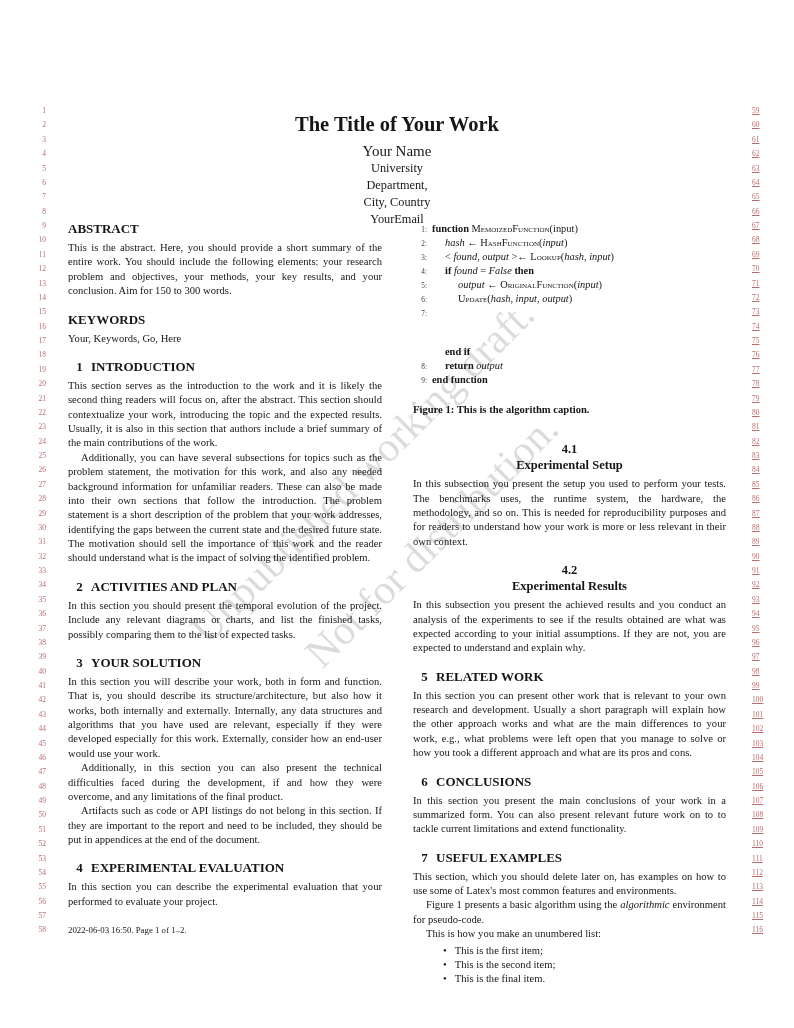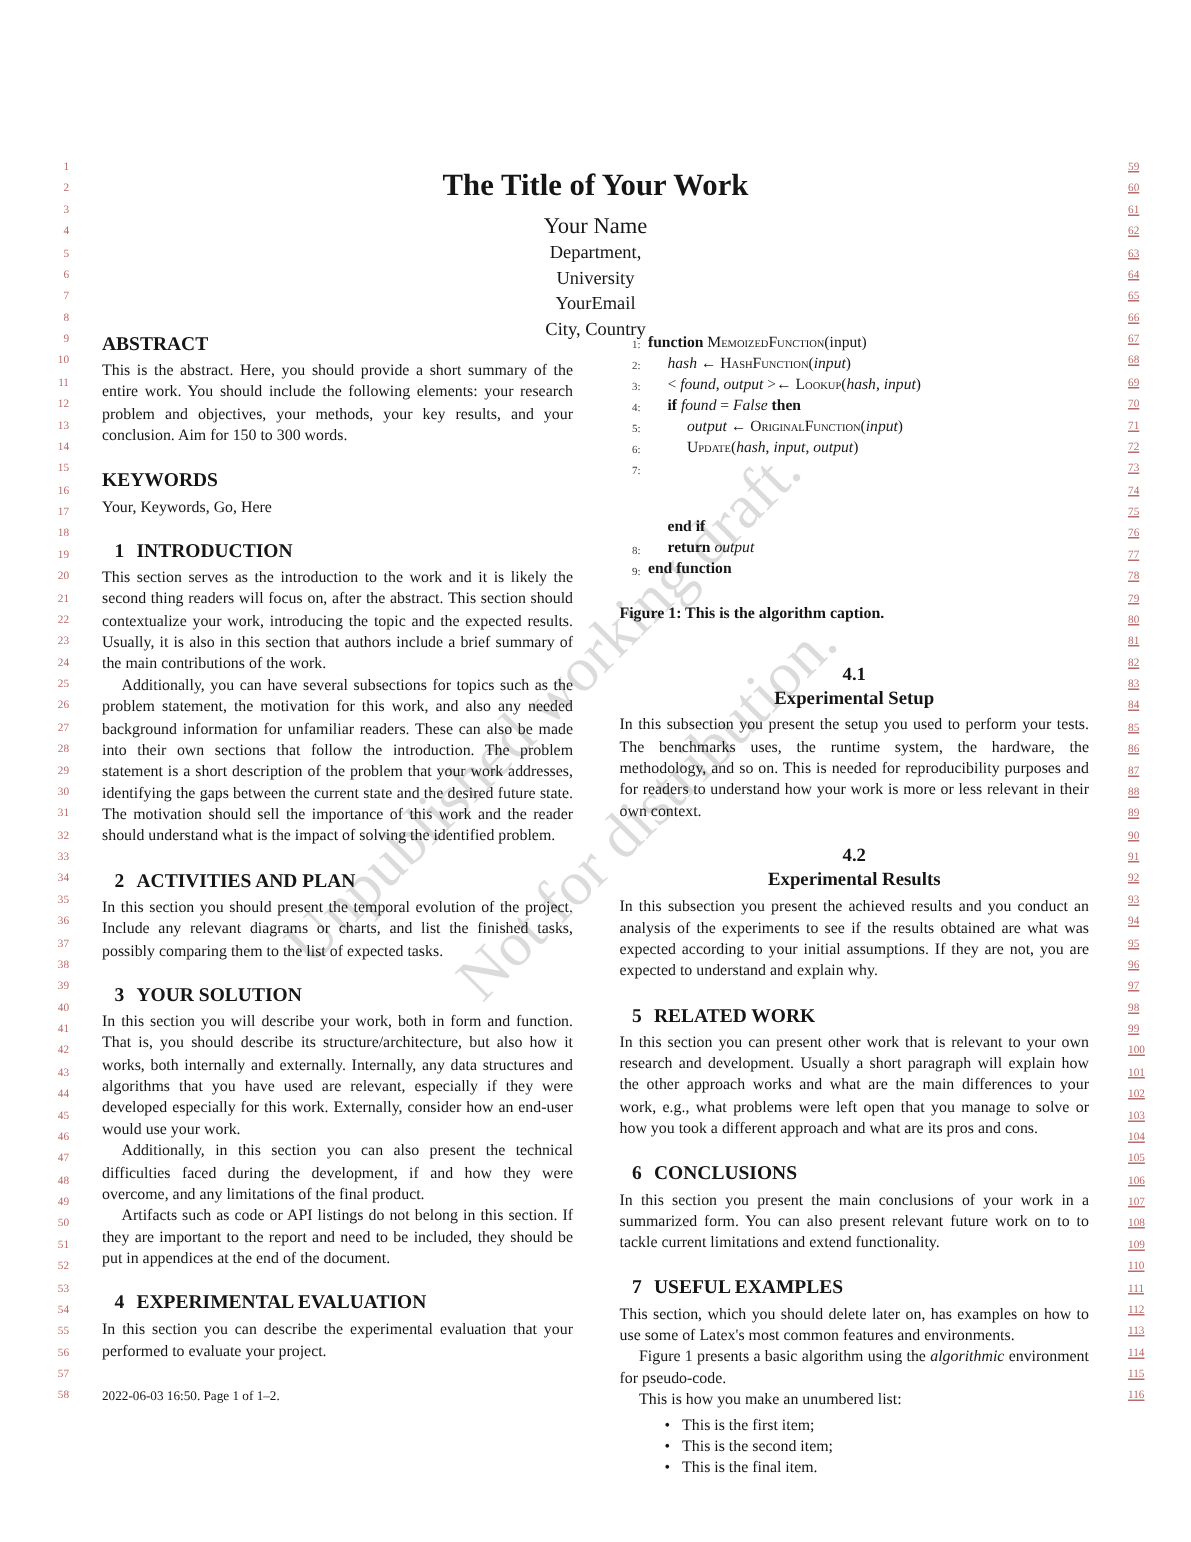--- a/index.html
+++ b/index.html
@@ -184,24 +184,24 @@
       <div class="ln">113</div>
       <div class="ln">114</div>
       <div class="ln">115</div>
       <div class="ln">116</div>
     </div>
 
   <div class="titleblock">
     <h1>The Title of Your Work</h1>
     <div class="authors">
       <div class="author-name">Your Name</div>
+      <div>University</div>
       <div>Department,</div>
-      <div>University</div>
+      <div>City, Country</div>
       <div>YourEmail</div>
-      <div>City, Country</div>
     </div>
   </div>
 
   <div class="col col-left">
     <h2 class="first">
       <span>ABSTRACT</span>
     </h2>
     <p>This is the abstract. Here, you should provide a short summary of the entire work. You should include the following elements: your research problem and objectives, your methods, your key results, and your conclusion. Aim for 150 to 300 words.</p>
 
     <h2>

